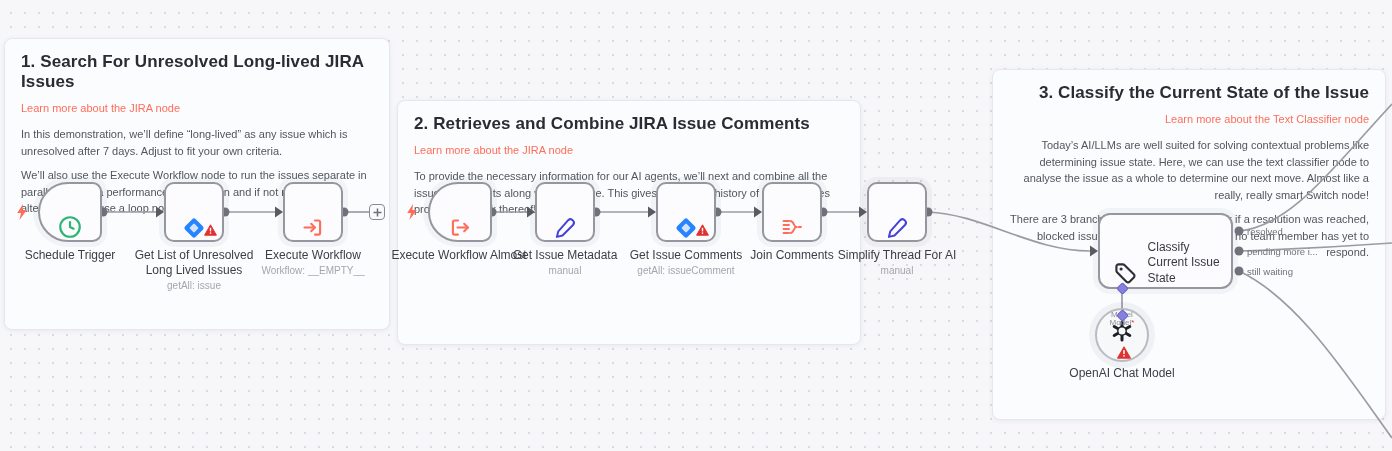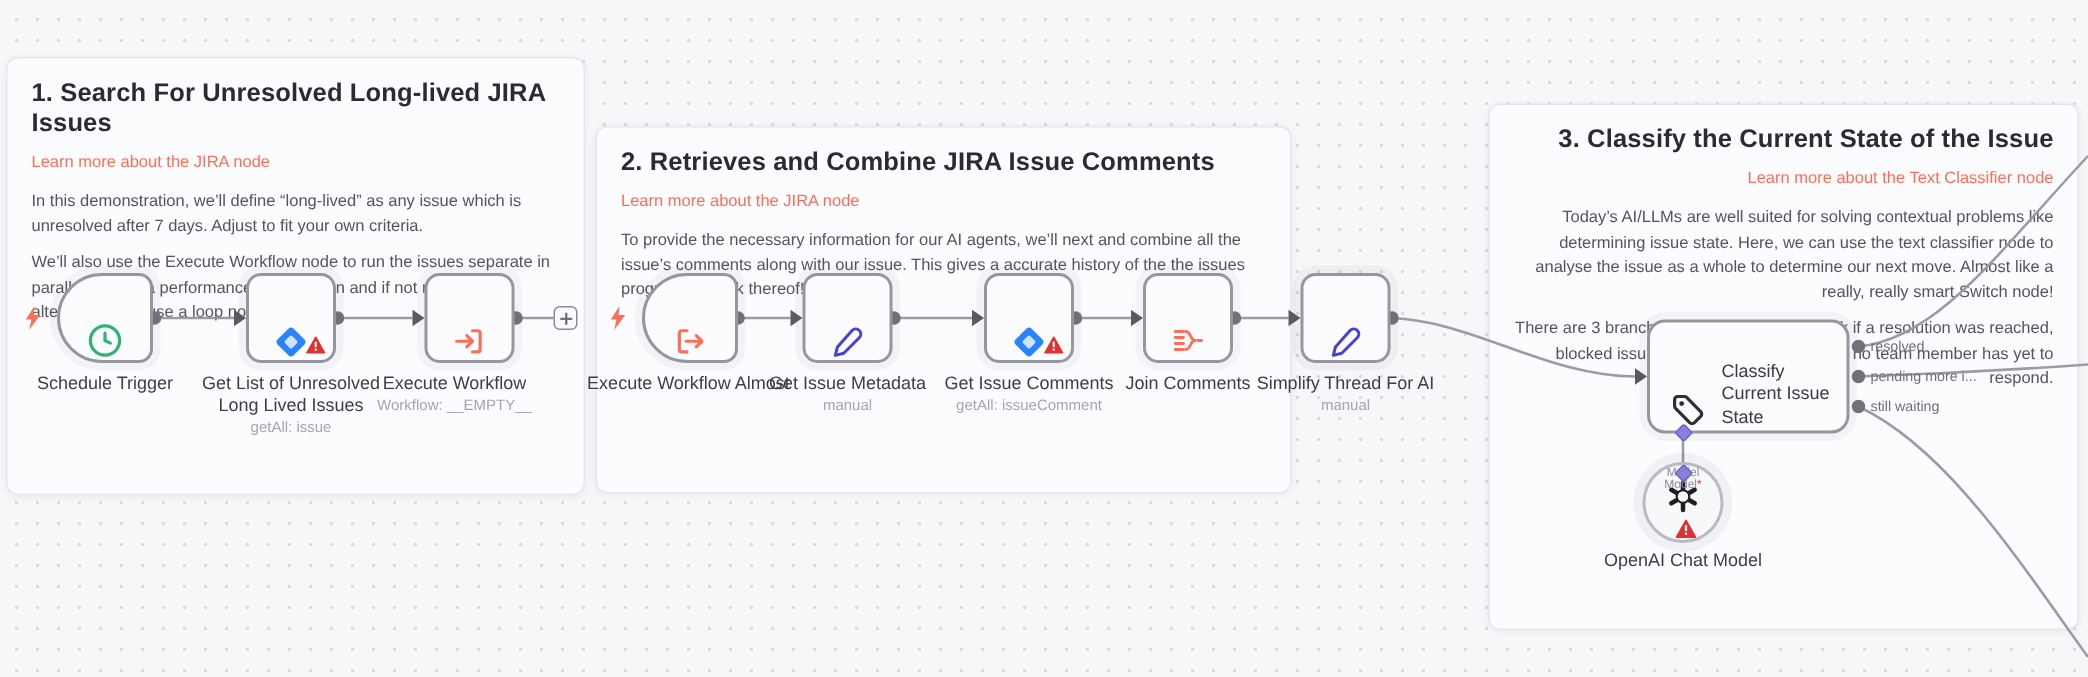--- a/index.html
+++ b/index.html
@@ -57,21 +57,21 @@
 
 <div id="canvas">
 
   <div class="note" style="left:4px;top:38px;width:386px;height:292px;">
     <h2 class="note-title">1. Search For Unresolved Long-lived JIRA Issues</h2>
     <a class="note-link">Learn more about the JIRA node</a>
     <p>In this demonstration, we’ll define “long-lived” as any issue which is unresolved after 7 days. Adjust to fit your own criteria.</p>
     <p>We’ll also use the Execute Workflow node to run the issues separate in parallel. This is a performance optimisation and if not required, the alternative is to use a loop node instead.</p>
   </div>
 
-  <div class="note" style="left:397px;top:84px;width:464px;height:245px;">
+  <div class="note" style="left:397px;top:100px;width:464px;height:245px;">
     <h2 class="note-title">2. Retrieves and Combine JIRA Issue Comments</h2>
     <a class="note-link">Learn more about the JIRA node</a>
     <p>To provide the necessary information for our AI agents, we’ll next and combine all the issue’s comments along with our issue. This gives a accurate history of the the issues progress (or lack thereof!).</p>
   </div>
 
   <div class="note" style="left:992px;top:69px;width:394px;height:351px;text-align:right;">
     <h2 class="note-title">3. Classify the Current State of the Issue</h2>
     <a class="note-link">Learn more about the Text Classifier node</a>
     <p>Today’s AI/LLMs are well suited for solving contextual problems like determining issue state. Here, we can use the text classifier node to analyse the issue as a whole to determine our next move. Almost like a really, really smart Switch node!</p>
     <p>There are 3 branches we want to take: Check if a resolution was reached, blocked issues and auto-resolving when no team member has yet to respond.</p>
@@ -147,21 +147,21 @@
 
   <div class="node" style="left:283px;top:182px;">
     <svg width="24" height="24" viewBox="0 0 24 24">
       <g stroke="#ff6d5a" stroke-width="2.1" fill="none" stroke-linecap="round" stroke-linejoin="round">
         <path d="M14 4.5 H17.5 A1.6 1.6 0 0 1 19.1 6.1 V17 A1.6 1.6 0 0 1 17.5 18.6 H14"></path>
         <path d="M3.5 11.5 H13.5"></path>
           <path d="M10.2 7.8 L14 11.5 L10.2 15.2"></path>
       </g>
     </svg>
   </div>
-  <div class="node-label" style="left:223px;top:248px;">
+  <div class="node-label" style="left:233px;top:248px;">
     <span>Execute Workflow</span>
     <div class="node-sub">Workflow: __EMPTY__</div>
   </div>
 
   <div class="plus-btn" style="left:369px;top:204px;">
     <svg width="9" height="9" viewBox="0 0 9 9">
       <path d="M4.5 0.5 V8.5 M0.5 4.5 H8.5" stroke="#6e6e76" stroke-width="1.5"></path>
     </svg>
   </div>
 

